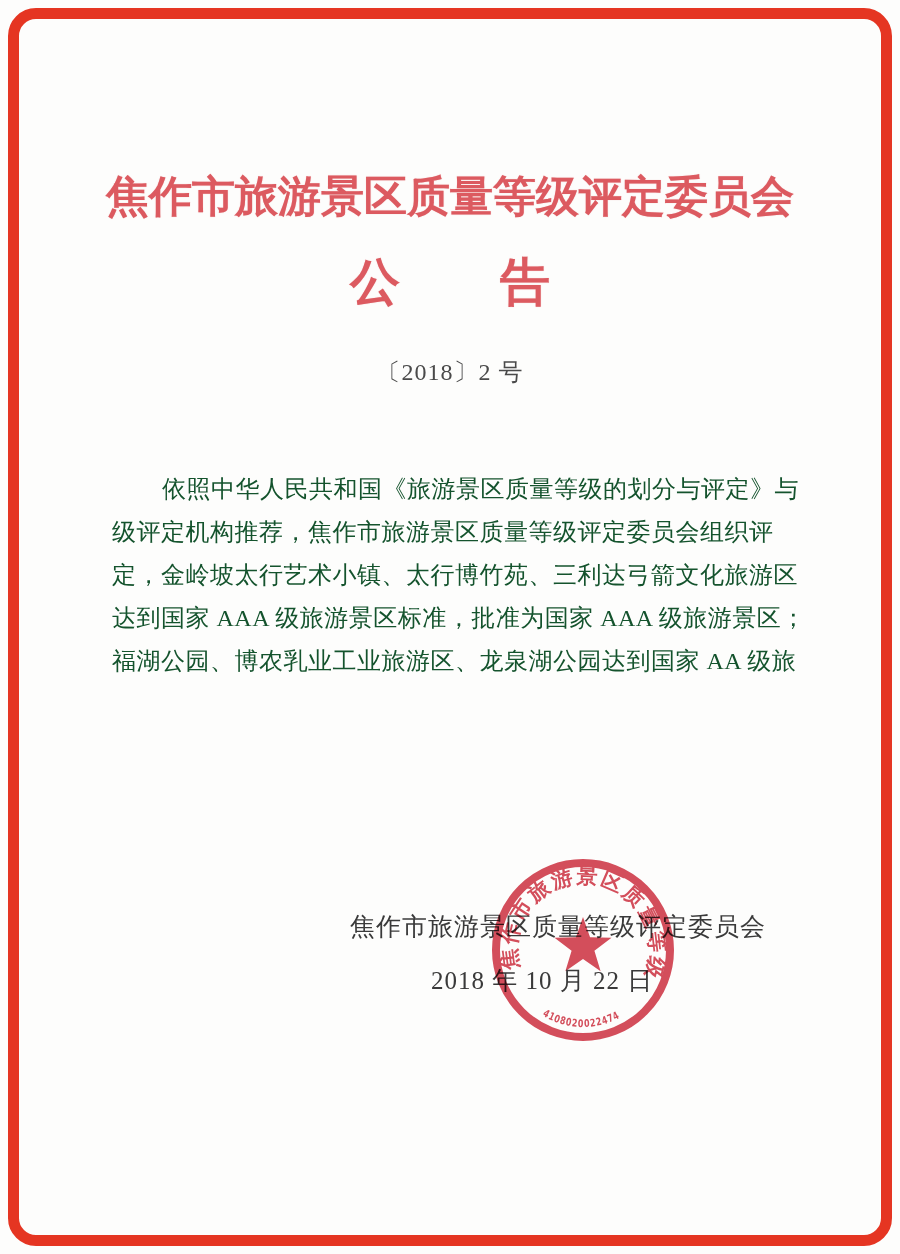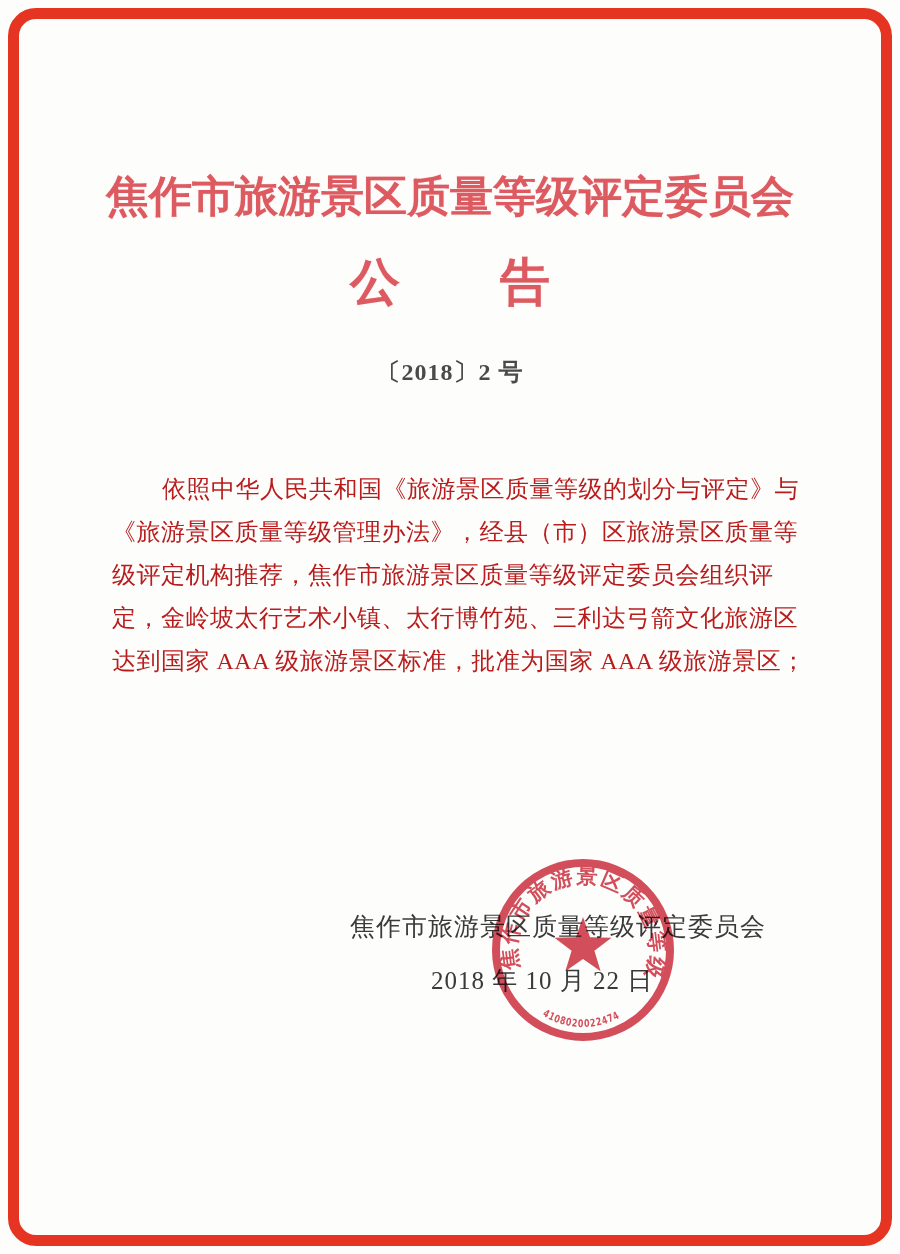--- a/index.html
+++ b/index.html
@@ -45,30 +45,29 @@
     margin-top: 11px;
   }
   .doc-number {
     position: absolute;
     top: 356px;
     left: 0; right: 0;
     text-align: center;
     font-size: 24px;
     color: #4a4a4a;
     letter-spacing: 1px;
-    font-weight: bold;
   }
   .doc-body {
     position: absolute;
     top: 468px;
     left: 112px;
     width: 690px;
     font-size: 24px;
     line-height: 43px;
-    color: #b91c1c;
+    color: #14532d;
     letter-spacing: 0.5px;
   }
   .doc-body .line {
     white-space: nowrap;
     height: 43px;
   }
   .doc-body .line.indent {
     text-indent: 50px;
   }
   .signature-block {
@@ -109,24 +108,24 @@
   <div class="border-frame"></div>
 
   <div class="doc-title">焦作市旅游景区质量等级评定委员会</div>
 
   <div class="doc-subtitle">公　　告</div>
 
   <div class="doc-number">〔2018〕2 号</div>
 
   <div class="doc-body">
     <div class="line indent">依照中华人民共和国《旅游景区质量等级的划分与评定》与</div>
-    <div class="line">《旅游景区质量等级管理办法》，经县（市）区旅游景区质量等</div>
     <div class="line">级评定机构推荐，焦作市旅游景区质量等级评定委员会组织评</div>
     <div class="line">定，金岭坡太行艺术小镇、太行博竹苑、三利达弓箭文化旅游区</div>
     <div class="line">达到国家 AAA 级旅游景区标准，批准为国家 AAA 级旅游景区；</div>
+    <div class="line">福湖公园、博农乳业工业旅游区、龙泉湖公园达到国家 AA 级旅</div>
   </div>
 
   <div class="signature-block">
     <div class="signature-name">焦作市旅游景区质量等级评定委员会</div>
     <div class="signature-date">2018 年 10 月 22 日</div>
   </div>
 
   <div class="seal">
     <svg viewBox="0 0 220 220" xmlns="http://www.w3.org/2000/svg">
       <defs>

